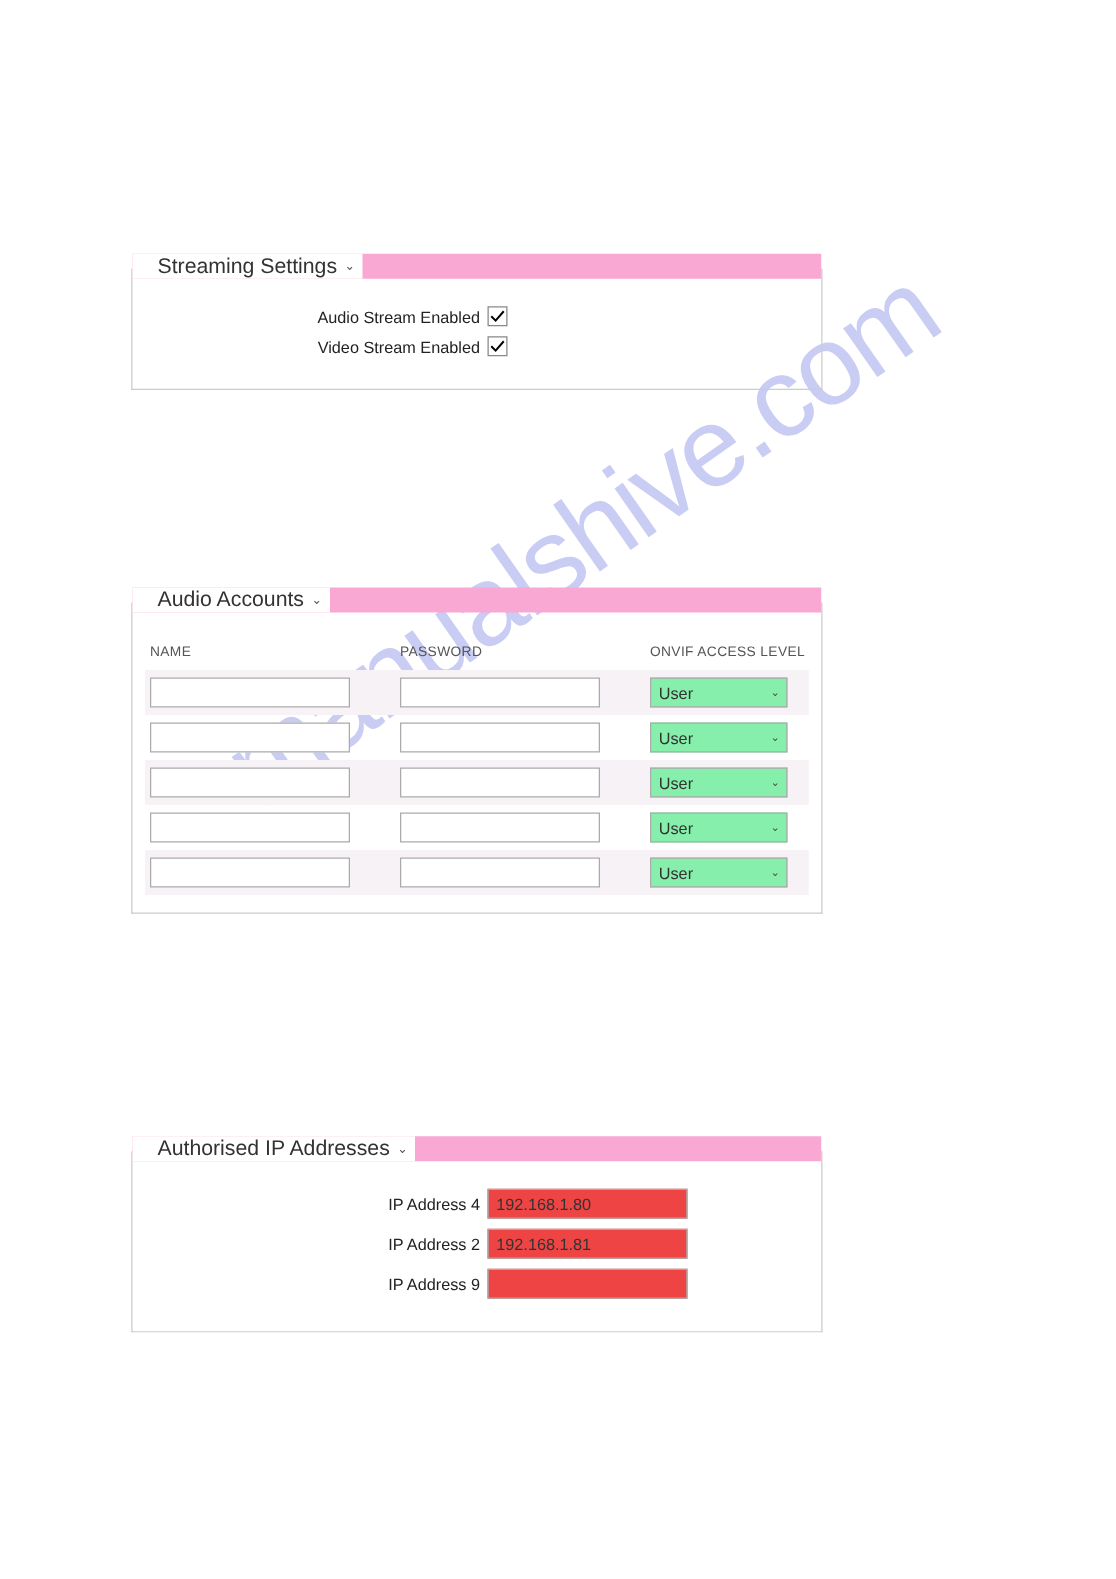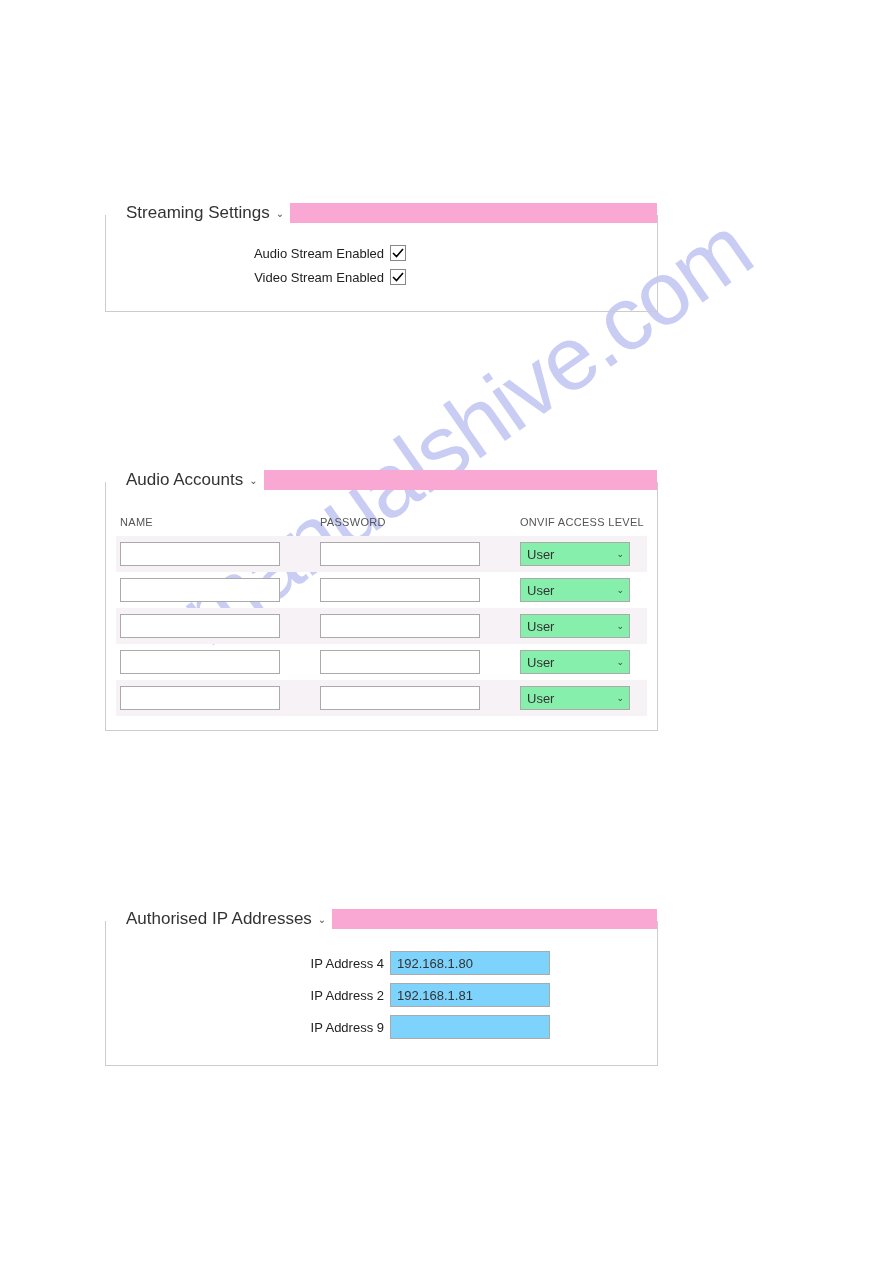--- a/index.html
+++ b/index.html
@@ -173,21 +173,21 @@
     .ip-label {
       font-size: 13px;
       color: #222;
       width: 268px;
       text-align: right;
       padding-right: 6px;
     }
     .ip-input {
       height: 24px;
       border: 1px solid #aaa;
-      background: #7dd3fc;
+      background: #ef4444;
       padding: 0 6px;
       font-size: 13px;
       width: 160px;
       color: #333;
     }
   </style>
 </head>
 <body>
 
 <div class="watermark">manualshive.com</div>

